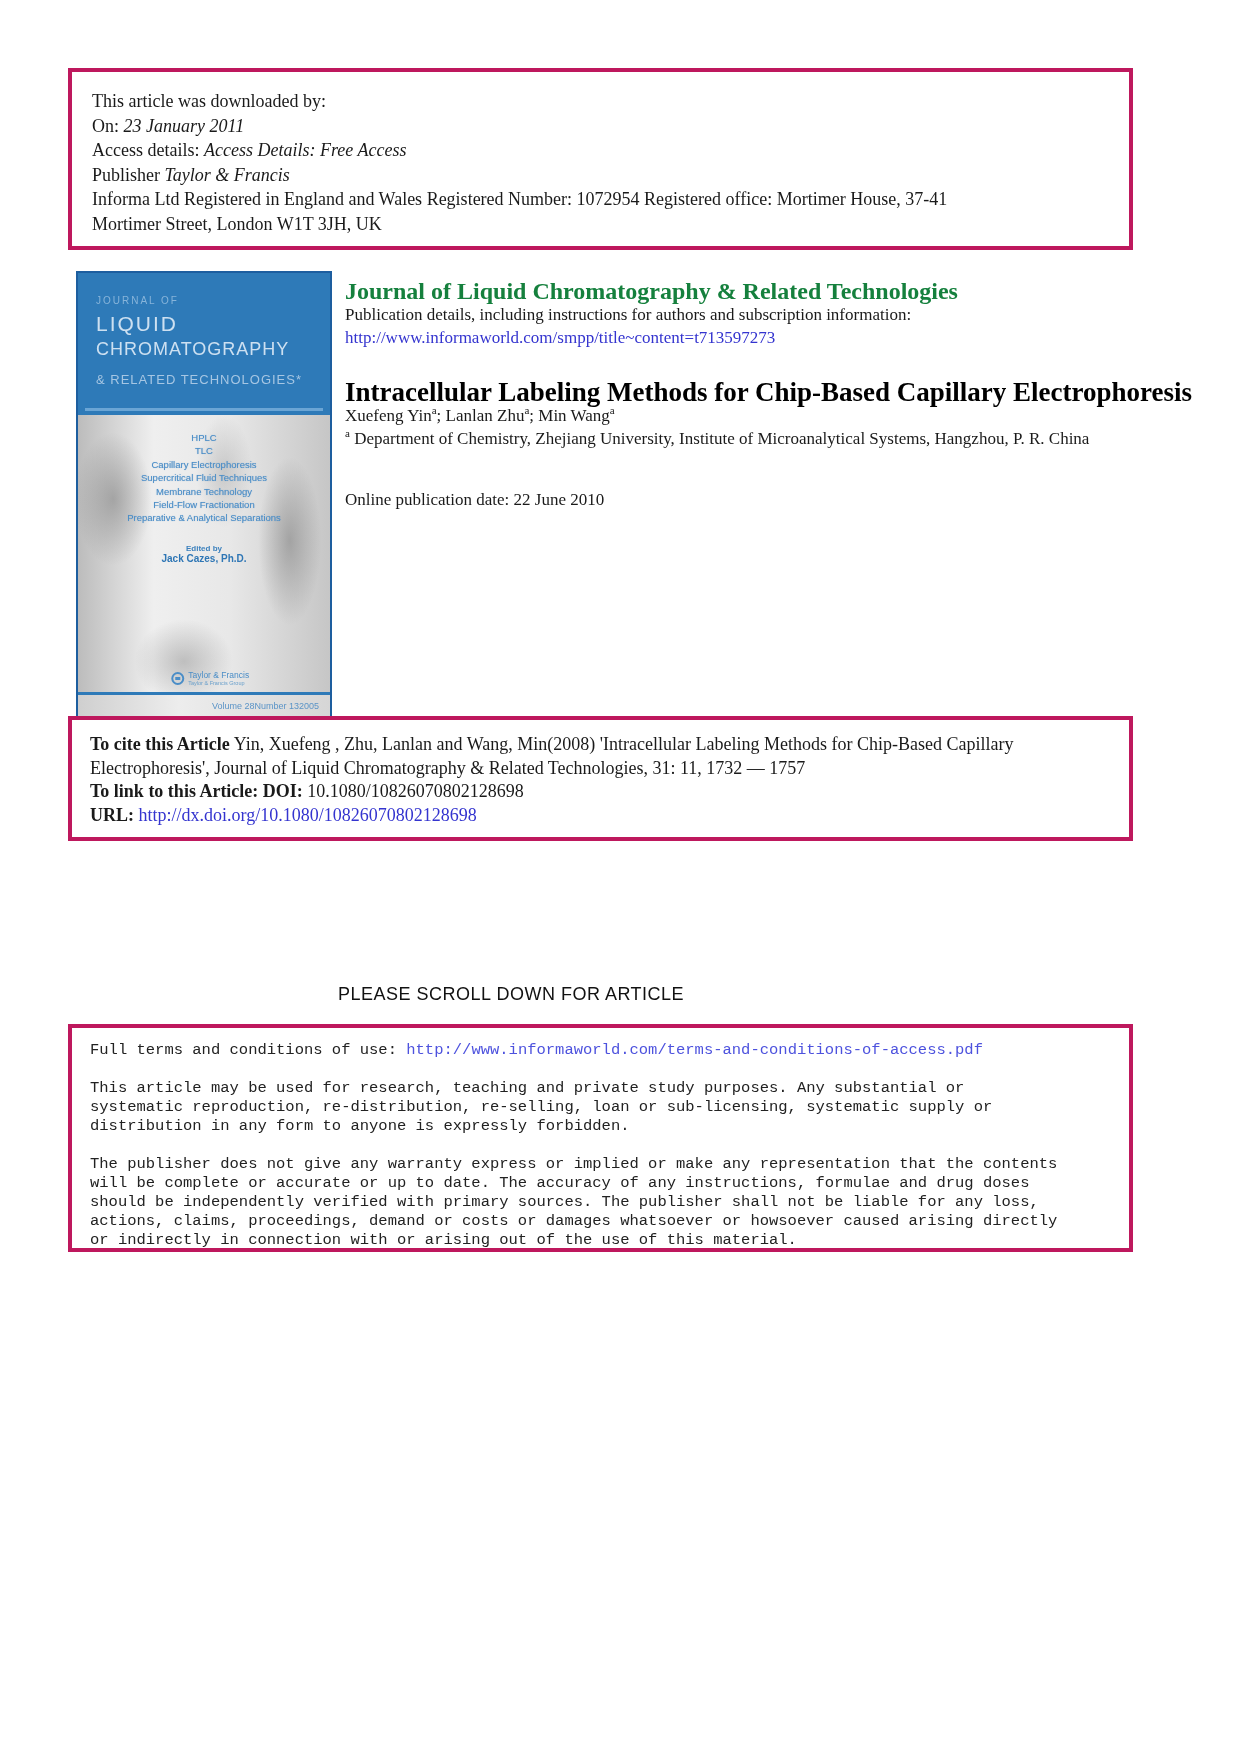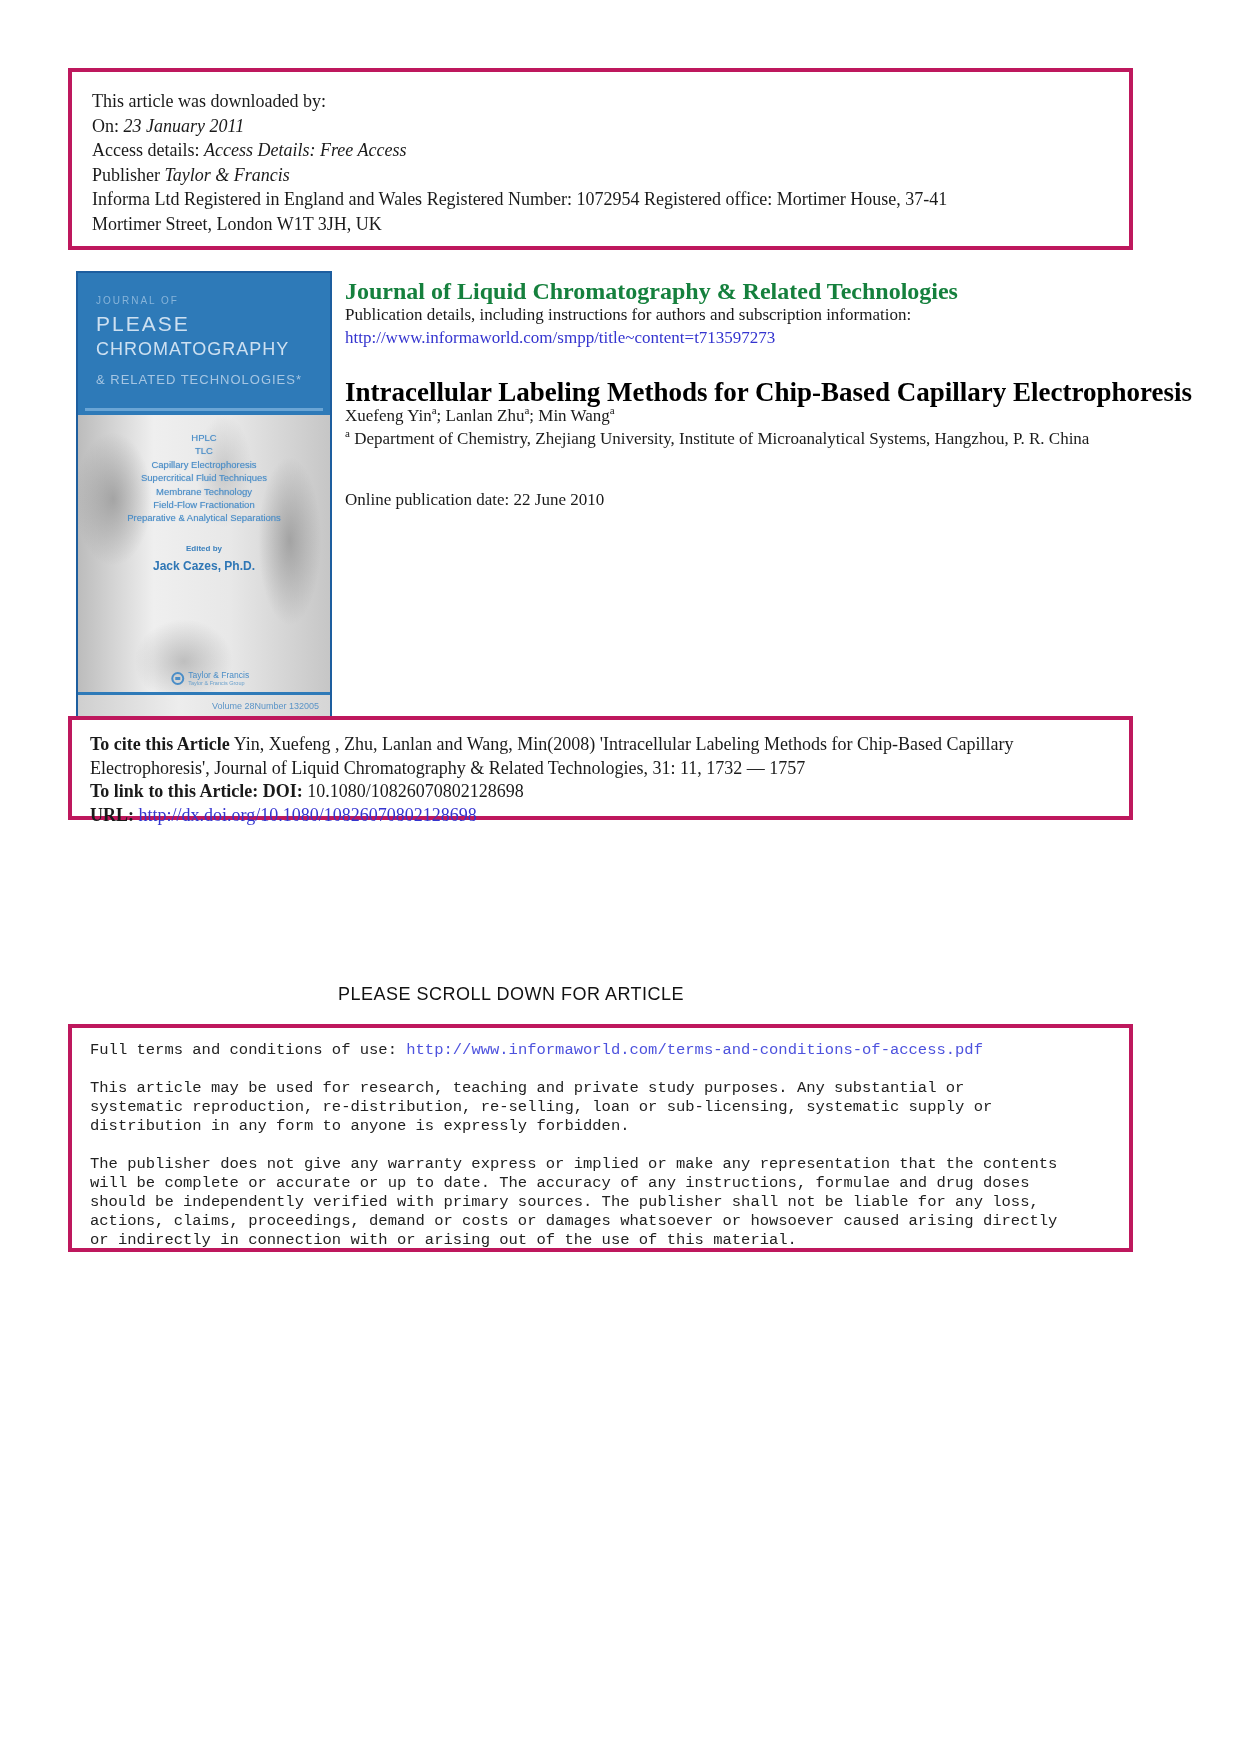--- a/index.html
+++ b/index.html
@@ -28,21 +28,21 @@
   .cover-body{position:absolute;top:142px;bottom:22px;left:0;right:0;text-align:center;
       background:
         radial-gradient(ellipse 55px 95px at 14% 30%, rgba(125,125,125,.55), transparent 70%),
         radial-gradient(ellipse 45px 120px at 84% 45%, rgba(115,115,115,.5), transparent 70%),
         radial-gradient(ellipse 70px 60px at 42% 88%, rgba(105,105,105,.35), transparent 70%),
         radial-gradient(ellipse 40px 80px at 58% 20%, rgba(140,140,140,.35), transparent 70%),
         linear-gradient(90deg,#bcbcbc,#efefef 30%,#e8e8e8 60%,#c6c6c6);}
   .topics{padding-top:16px;font-size:9.5px;line-height:13.4px;color:#4a8dc7;
           text-shadow:0 0 1px rgba(74,141,199,.55);}
   .edited{margin-top:19px;font-size:8px;font-weight:bold;color:#3b80bd;}
-  .editor{margin-top:6px;font-size:12px;font-weight:bold;color:#2e76b5;}
+  .editor{margin-top:0;font-size:10px;font-weight:bold;color:#2e76b5;}
   .tf-logo{position:absolute;bottom:9px;left:50%;transform:translateX(-42%);
            display:flex;align-items:center;gap:4px;}
   .tf-ring{width:13px;height:13px;border:2px solid #4a8dc7;border-radius:50%;
            position:relative;box-sizing:border-box;}
   .tf-ring::after{content:"";position:absolute;left:2px;top:3px;width:5px;height:3px;background:#4a8dc7;}
   .tf-text{text-align:left;color:#4a8dc7;}
   .tf-name{font-size:8.5px;line-height:9px;}
   .tf-sub{font-size:5.5px;line-height:6px;color:#6aa0cc;}
   .cover-footer{position:absolute;bottom:0;left:0;right:0;height:22px;border-top:3px solid #2e7ab8;
       background:linear-gradient(90deg,#cfcfcf,#ededed 40%,#d6d6d6);
@@ -55,21 +55,21 @@
   .journal-link{left:345px;top:328px;font-size:17px;}
   a.lnk{color:#3434cf;text-decoration:none;}
   a.lnk2{color:#4d52de;text-decoration:none;}
   .article-title{left:345px;top:377px;font-size:27px;font-weight:bold;color:#000;}
   .authors{left:345px;top:406px;font-size:17px;}
   .affiliation{left:345px;top:428px;width:765px;font-size:17px;line-height:22px;}
   .online-date{left:345px;top:490px;font-size:17px;}
   sup{font-size:11px;line-height:0;vertical-align:super;}
 
   
-  .cite-box{left:68px;top:716px;width:1065px;height:104px;padding:13px 18px;}
+  .cite-box{left:68px;top:716px;width:1065px;height:125px;padding:13px 18px;}
   .cite-box .para{font-size:18px;line-height:23.5px;}
   .cite-para{width:958px;}
 
   
   .scroll-notice{left:338px;top:984px;font-family:"Liberation Sans", sans-serif;
                  font-size:18px;letter-spacing:0.5px;color:#111;}
 
   
   .terms-box{left:68px;top:1024px;width:1065px;height:228px;padding:13px 0 0 18px;
              font-family:"Liberation Mono", monospace;font-size:15.5px;line-height:19px;color:#222;}
@@ -84,21 +84,21 @@
     <div class="line">This article was downloaded by:</div>
     <div class="line"><span>On: </span><span class="it">23 January 2011</span></div>
     <div class="line"><span>Access details: </span><span class="it">Access Details: Free Access</span></div>
     <div class="line"><span>Publisher </span><span class="it">Taylor &amp; Francis</span></div>
     <div class="line wrap">Informa Ltd Registered in England and Wales Registered Number: 1072954 Registered office: Mortimer House, 37-41 Mortimer Street, London W1T 3JH, UK</div>
   </div>
 
   <div class="cover abs">
     <div class="cover-masthead">
       <div class="mast-kicker">JOURNAL OF</div>
-      <div class="mast-l1">PLEASE</div>
+      <div class="mast-l1">LIQUID</div>
       <div class="mast-l2">CHROMATOGRAPHY</div>
       <div class="mast-l3">&amp; RELATED TECHNOLOGIES*</div>
       <div class="mast-rule"></div>
     </div>
     <div class="cover-body">
       <div class="topics">
         <div>HPLC</div>
         <div>TLC</div>
         <div>Capillary Electrophoresis</div>
         <div>Supercritical Fluid Techniques</div>

